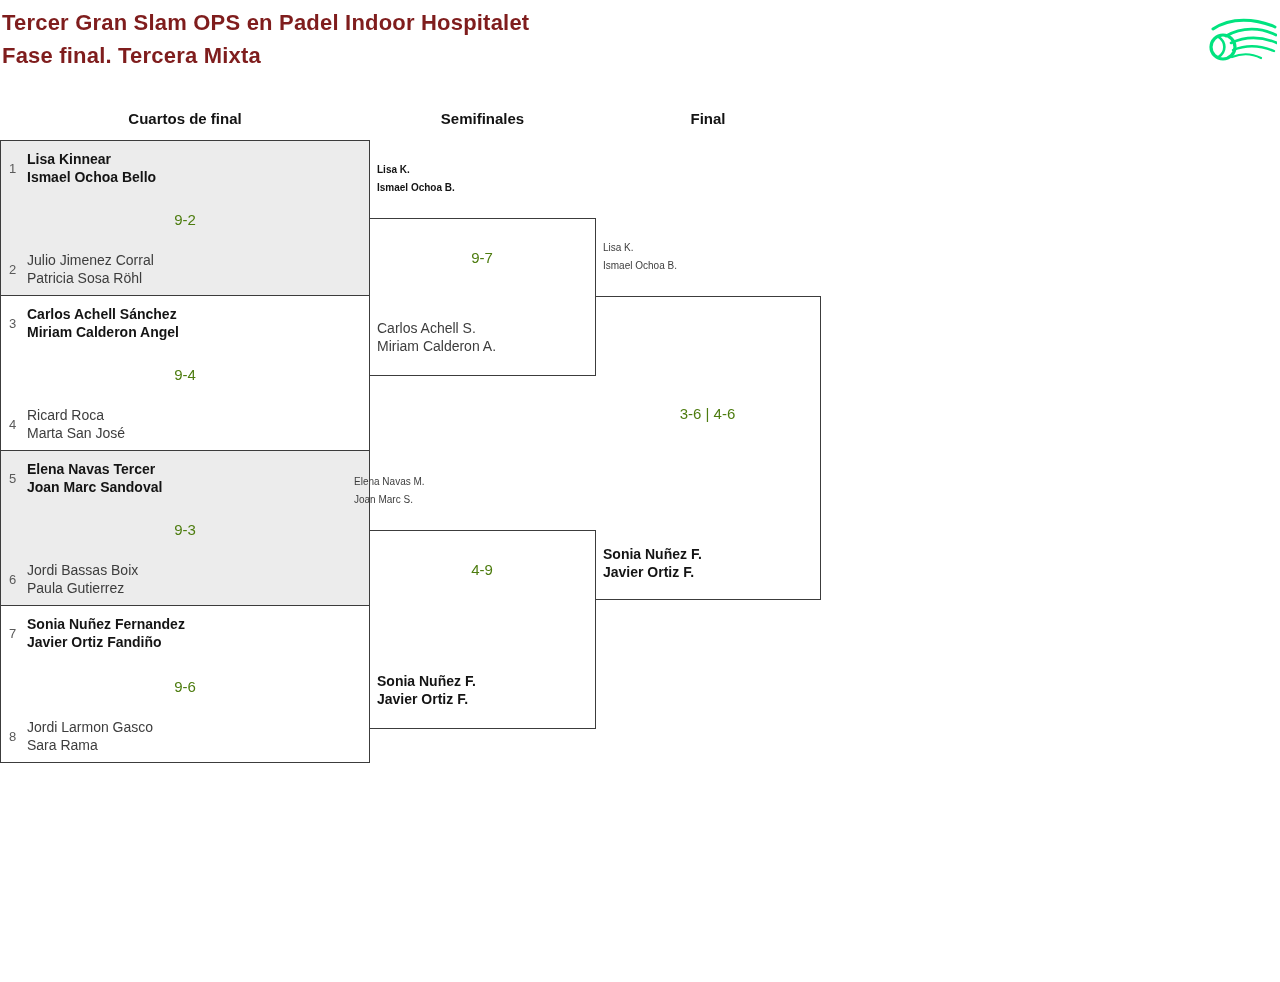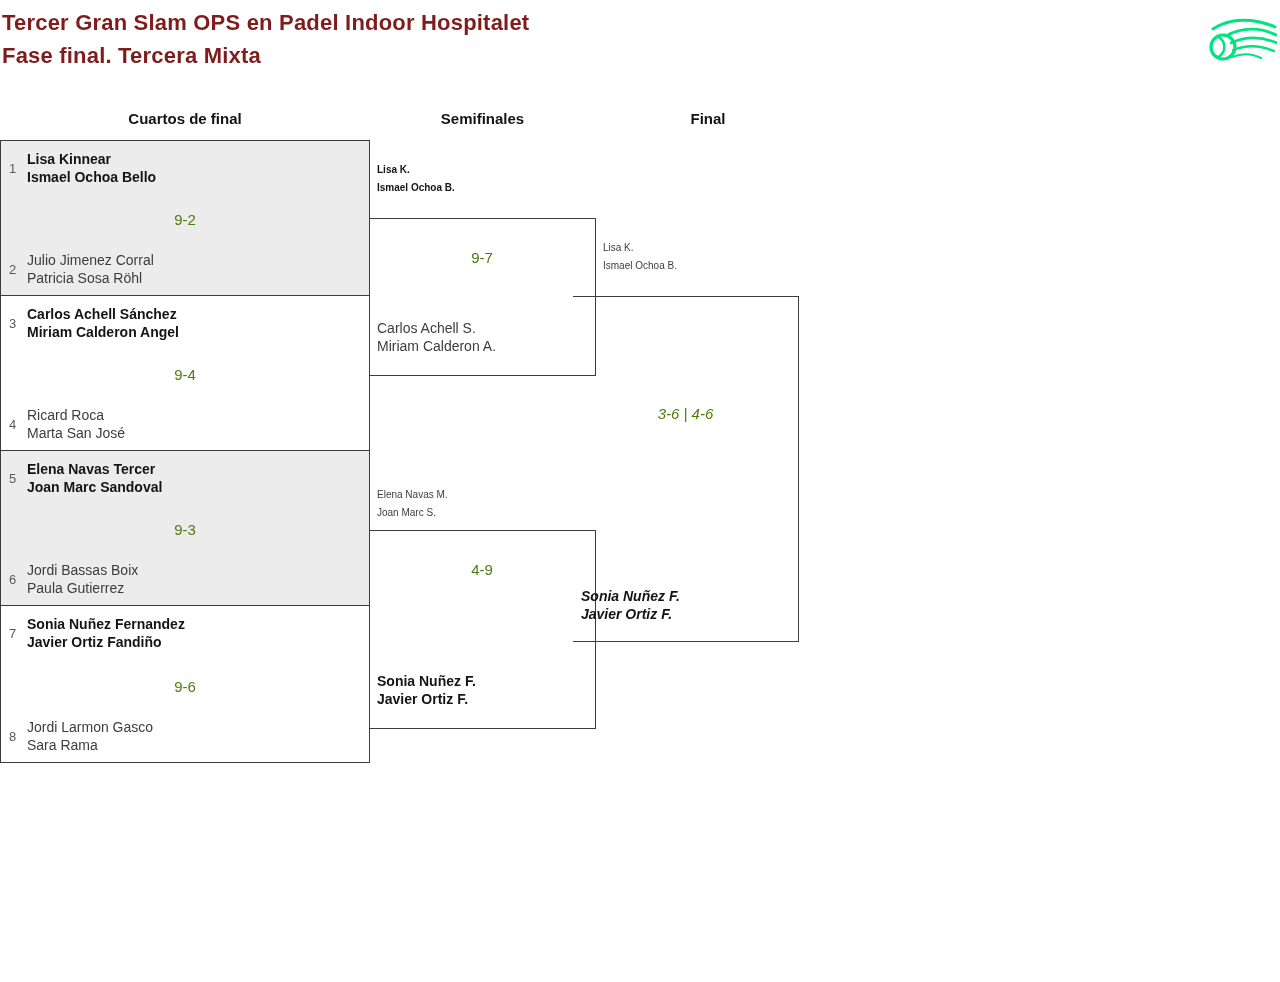--- a/index.html
+++ b/index.html
@@ -33,21 +33,21 @@
   .loser  { font-weight:400; color:#3d3d3d; }
 
   .score { position:absolute; left:0; width:100%; text-align:center;
            font-size:15px; color:#4d7c0f; font-weight:400; }
 
   .sf-box, .final-box { position:absolute; box-sizing:border-box; background:transparent;
            border:1px solid #3c3c3c; border-left:none; }
   .sf-box { left:369px; width:227px; }
   .sf-1 { top:218px; height:158px; }
   .sf-2 { top:530px; height:199px; }
-  .final-box { left:573px; top:296px; width:226px; height:346px;font-style:italic; }
+  .final-box { left:595px; top:296px; width:226px; height:304px; }
 
   .float-label { position:absolute; font-size:10px; line-height:18px; }
   .inbox-label { position:absolute; left:8px; font-size:14px; line-height:18px; }
   .sf-score { top:30px; }
   .f-score  { top:108px; }
   .sf-bottom { bottom:20px; }
   .f-bottom  { bottom:18px; }
 </style>
 </head>
 <body>
@@ -151,21 +151,21 @@
   </div>
 
   <div class="sf-box sf-1">
     <div class="score sf-score">9-7</div>
     <div class="inbox-label loser sf-bottom">
       <div>Carlos Achell S.</div>
       <div>Miriam Calderon A.</div>
     </div>
   </div>
 
-  <div class="float-label loser" style="left:377px;top:473px;margin-top:13px;">
+  <div class="float-label loser" style="left:354px;top:473px;">
     <div>Elena Navas M.</div>
     <div>Joan Marc S.</div>
   </div>
 
   <div class="sf-box sf-2">
     <div class="score sf-score">4-9</div>
     <div class="inbox-label winner sf-bottom">
       <div>Sonia Nuñez F.</div>
       <div>Javier Ortiz F.</div>
     </div>

